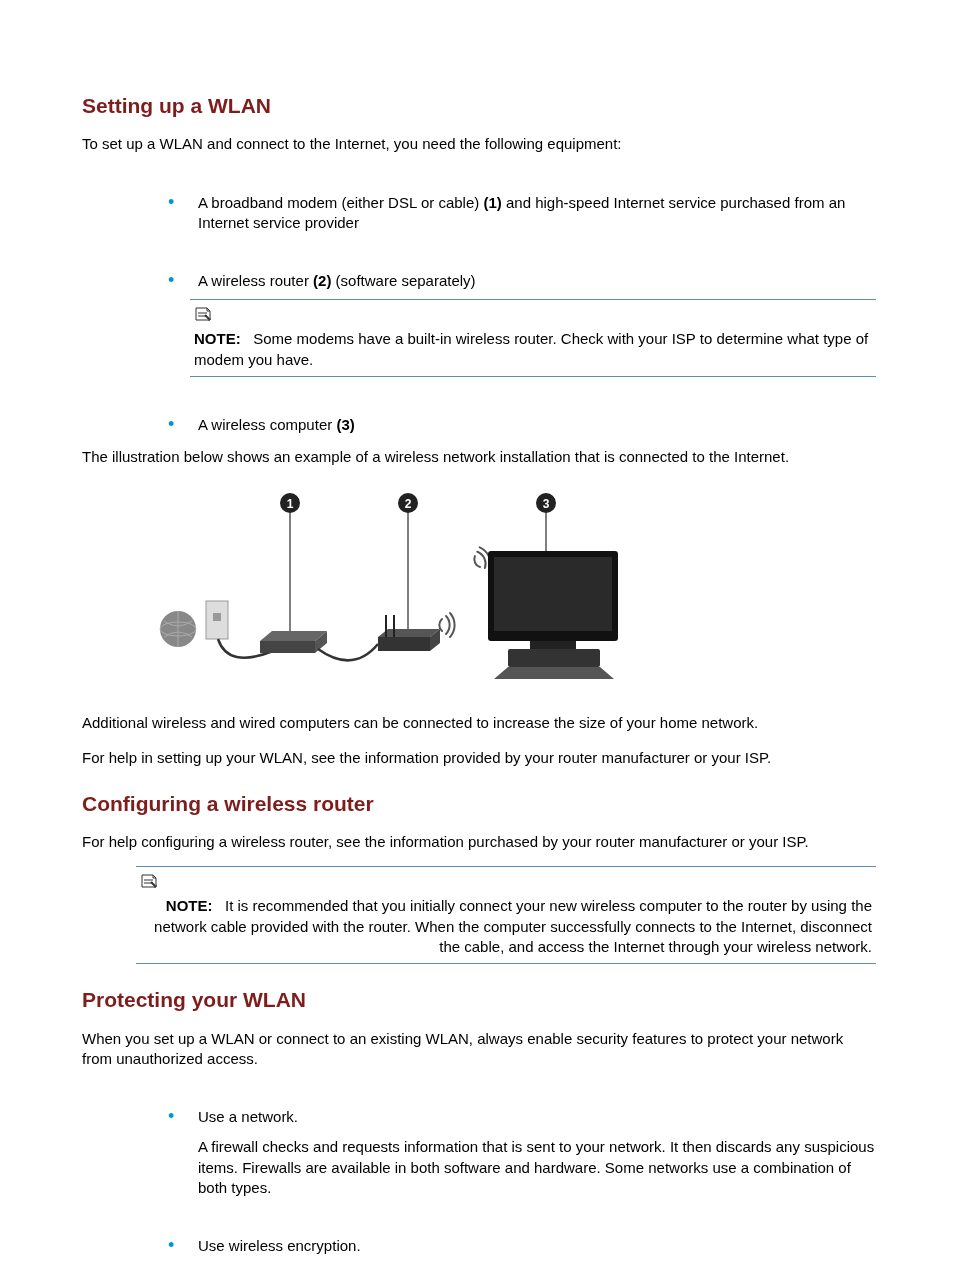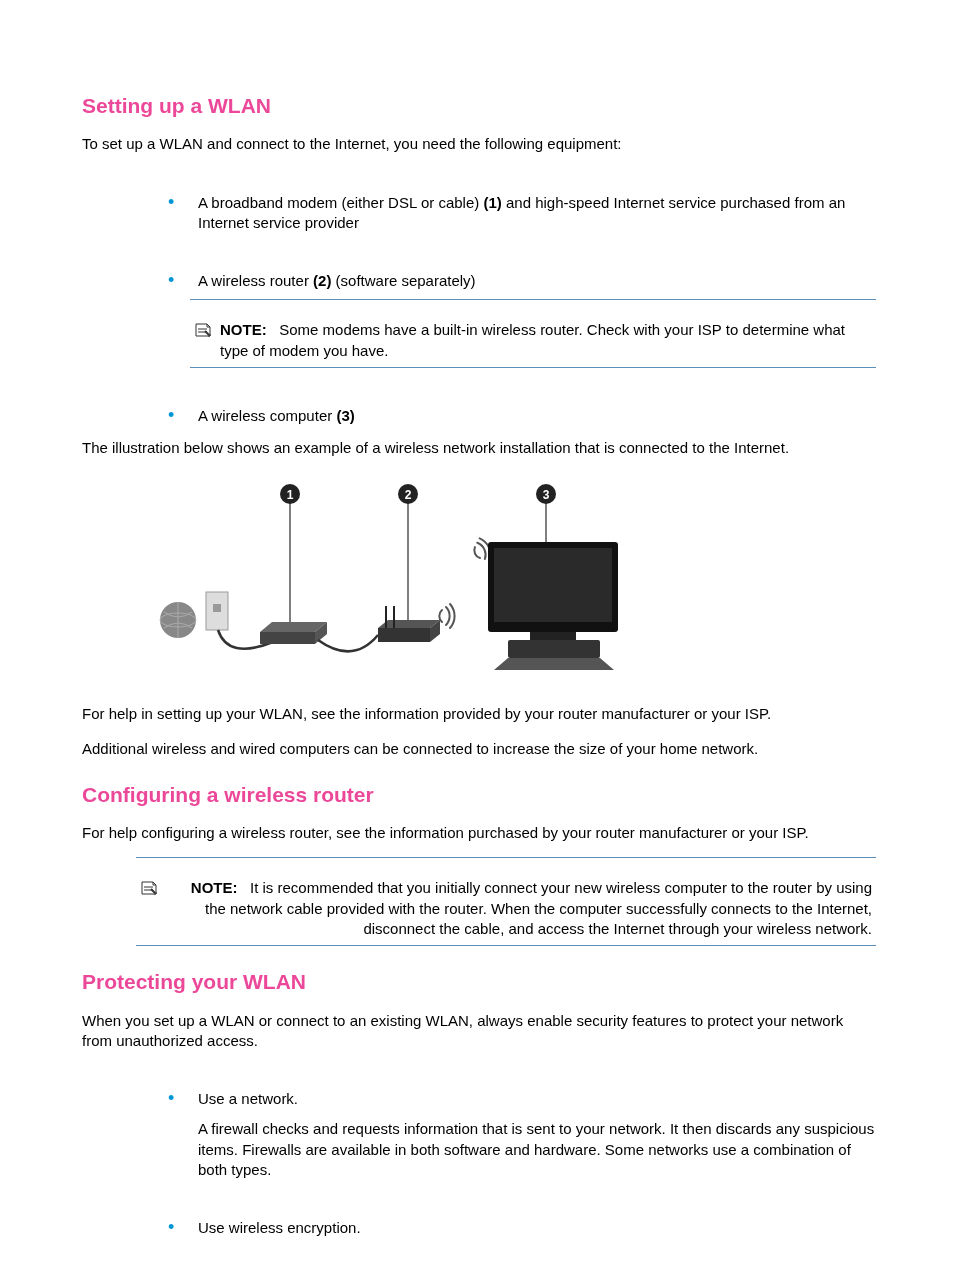--- a/index.html
+++ b/index.html
@@ -9,21 +9,21 @@
     margin: 0;
     padding: 0;
     background: #fff;
     width: 954px;
     line-height: 1.35;
   }
   .page {
     padding: 92px 78px 60px 82px;
   }
   h2.section {
-    color: #ec4899;
+    color: #7f1d1d;
     font-size: 21px;
     font-weight: bold;
     margin: 0 0 14px 0;
   }
   h2.section.space-above {
     margin-top: 22px;
   }
   .indent1 {
     margin-left: 76px;
   }
@@ -49,25 +49,26 @@
     color: #0096d6;
     font-size: 18px;
     line-height: 1.1;
   }
   ul.bullets li .sub {
     margin-top: 10px;
   }
   .note-box {
     border-top: 1px solid #5b8fb9;
     border-bottom: 1px solid #5b8fb9;
-    padding: 20px 4px 6px 4px;
+    padding: 4px 4px 6px 4px;
     margin: 8px 0 14px 0;
     display: flex;
     align-items: flex-start;
     gap: 6px;
+    flex-direction: column;
   }
   .note-box.in-list {
     margin-left: -8px;
   }
   .note-box.full {
     margin-left: 54px;
     text-align: right;
   }
   .note-icon {
     flex-shrink: 0;
@@ -197,22 +198,22 @@
       <g>
         <rect x="330" y="70" width="130" height="90" rx="3" fill="#111"></rect>
         <rect x="336" y="76" width="118" height="74" fill="#2a2a2a"></rect>
         <rect x="372" y="160" width="46" height="8" fill="#222"></rect>
         <rect x="350" y="168" width="92" height="18" rx="2" fill="#333"></rect>
         <path d="M350 186 l92 0 l14 12 l-120 0 z" fill="#555"></path>
       </g>
     </svg>
   </div>
 
+  <p class="para indent1">Additional wireless and wired computers can be connected to increase the size of your home network.</p>
   <p class="para indent1">For help in setting up your WLAN, see the information provided by your router manufacturer or your ISP.</p>
-  <p class="para indent1">Additional wireless and wired computers can be connected to increase the size of your home network.</p>
 
   <h2 class="section space-above">Configuring a wireless router</h2>
 
   <p class="para indent1">For help configuring a wireless router, see the information purchased by your router manufacturer or your ISP.</p>
 
   <div class="note-box full">
     <span class="note-icon">
       <svg viewBox="0 0 18 18">
           <g fill="none" stroke="#333" stroke-width="1">
             <path d="M2 3 h11 l3 3 v9 h-14 z"></path>

